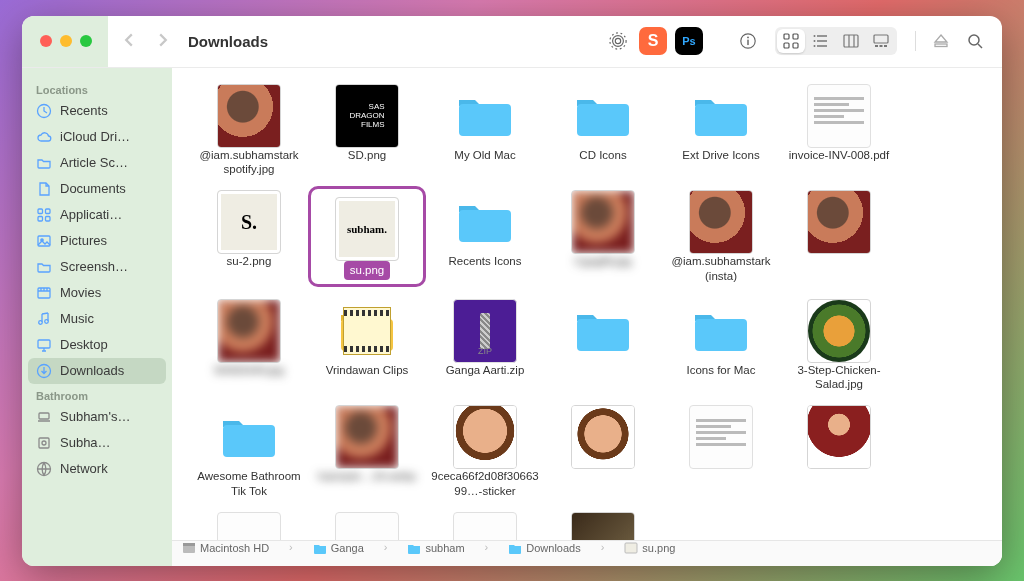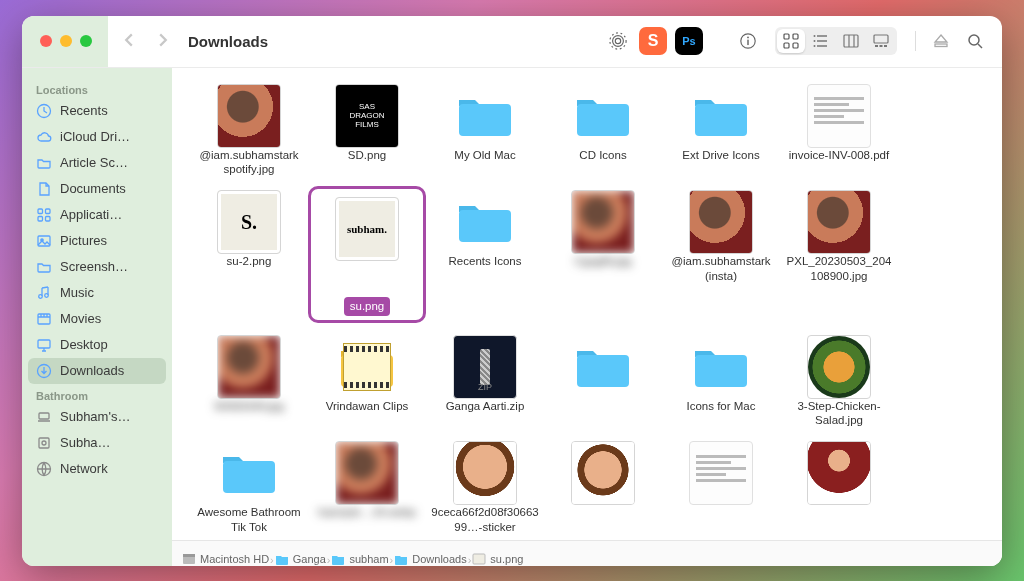--- a/index.html
+++ b/index.html
@@ -40,39 +40,39 @@
   .side-item.selected { background: #c5d8c3; }
   .side-item span.lbl { overflow: hidden; text-overflow: ellipsis; }
 
   .main { flex: 1; display: flex; flex-direction: column; min-width: 0; background: #fff; }
   .grid { flex: 1; overflow: auto; padding: 12px 12px 6px 18px; display: flex; flex-wrap: wrap; align-content: flex-start; gap: 8px 0; }
   .item { width: 118px; display: flex; flex-direction: column; align-items: center; text-align: center; padding: 4px 2px 2px; }
   .thumb { width: 64px; height: 64px; border-radius: 4px; display: flex; align-items: center; justify-content: center; background: #fff; position: relative; overflow: hidden; }
   .thumb.img-frame { border: 1px solid #d5d5d5; box-shadow: 0 0 0 3px #fff inset; }
   .thumb.folder { background: none; }
   .thumb.doc { background: #fdfdfd; border: 1px solid #e0e0e0; }
-  .thumb.zip { background: #0f172a; border: 1px solid #e0e0e0; text-decoration: underline; }
+  .thumb.zip { background: #4c1d95; border: 1px solid #e0e0e0; text-decoration: underline; }
   .name { font-size: 11.5px; color: #333; line-height: 1.25; padding: 0 2px; max-height: 3em; overflow: hidden; word-break: break-word; }
   .name.selected { background: #a64aa6; color: #fff; border-radius: 4px; padding: 2px 6px; }
-  .item.highlight { border: 3px solid #a64aa6; border-radius: 10px; padding: 8px 4px 4px; gap: 36px; }
+  .item.highlight { border: 3px solid #a64aa6; border-radius: 10px; padding: 8px 4px 4px; }
   .blur { filter: blur(5px); }
 
   .folder-svg { width: 60px; height: 48px; }
   .folder-svg .body { fill: #5ac8fa; } .folder-svg .tab { fill: #4ab8ea; }
   .folder-svg.yellow .body { fill: #f5c542; } .folder-svg.yellow .tab { fill: #e5b430; }
 
   
-  .pathbar { height: 26px; border-top: 1px solid #e6e6e6; display: flex; align-items: flex-end; padding: 0 10px; font-size: 11px; color: #666; gap: 1px; background: #fafafa; }
+  .pathbar { height: 26px; border-top: 1px solid #e6e6e6; display: flex; align-items: flex-start; padding: 0 10px; font-size: 11px; color: #666; gap: 20px; background: #fafafa; }
   .pathbar .sep { color: #bbb; }
   .pathbar .crumb { display: flex; align-items: center; gap: 4px; cursor: pointer; }
   .pathbar .pic { width: 14px; height: 14px; display: inline-block; }
 
   
   .ph-photo { width: 100%; height: 100%; background: radial-gradient(circle at 40% 35%, #6b4a3a 0 28%, #c97b5a 30% 55%, #7a1f1f 55% 100%); }
-  .ph-dark { width: 100%; height: 100%; background: #000; color: #fff; font-size: 8px; display:flex; align-items:center; justify-content:center; text-align:center; padding:4px; }
+  .ph-dark { width: 100%; height: 100%; background: #000; color: #fff; font-size: 8px; display:flex; align-items:center; justify-content:center; text-align:right; padding:4px; }
   .ph-doc-lines { width: 80%; height: 60%; display:flex; flex-direction:column; gap:3px; }
   .ph-doc-lines i { display:block; height:3px; background:#bbb; }
   .ph-memoji { width: 100%; height: 100%; background: radial-gradient(circle at 50% 40%, #e9b08a 0 45%, #6b3a1a 46% 60%, #fff 61% 100%); }
   .ph-memoji2 { width:100%;height:100%;background: radial-gradient(circle at 50% 45%, #e9b08a 0 40%, #6b3a1a 41% 55%, #fff 56% 100%); }
   .ph-salad { width:100%;height:100%; border-radius:50%; background: radial-gradient(circle, #e9a03a 0 35%, #4a7a2a 36% 60%, #1a3a1a 61% 100%); }
   .ph-film { position:absolute; inset:8px; background:#fff8d0; border:1px solid #c0a030; }
   .ph-film::before,.ph-film::after{content:"";position:absolute;left:0;right:0;height:6px;background:repeating-linear-gradient(90deg,#333 0 3px,#0000 3px 6px);}
   .ph-film::before{top:2px}.ph-film::after{bottom:2px}
 </style>
 </head>
@@ -226,37 +226,37 @@
             <span class="ic">
               <svg width="16" height="16" viewBox="0 0 16 16" fill="none" stroke="currentColor" stroke-width="1.3">
                 <path d="M2 5h4l1.5 1.5H14V12a1 1 0 01-1 1H3a1 1 0 01-1-1z"></path>
               </svg>
             </span>
             <span class="lbl">Screensh…</span>
           </div>
           <div class="side-item">
             <span class="ic">
               <svg width="16" height="16" viewBox="0 0 16 16" fill="none" stroke="currentColor" stroke-width="1.3">
+                <rect x="2" y="3" width="12" height="10" rx="1"></rect>
+                <path d="M2 6h12M5 3v3M8 3v3M11 3v3"></path>
+              </svg>
+            </span>
+            <span class="lbl">Movies</span>
+          </div>
+          <div class="side-item">
+            <span class="ic">
+              <svg width="16" height="16" viewBox="0 0 16 16" fill="none" stroke="currentColor" stroke-width="1.3">
                 <path d="M6 3v8"></path>
                 <path d="M12 2v8"></path>
                 <circle cx="4.5" cy="11.5" r="1.8"></circle>
                 <circle cx="10.5" cy="10.5" r="1.8"></circle>
                 <path d="M6 3l6-1"></path>
               </svg>
             </span>
             <span class="lbl">Music</span>
-          </div>
-          <div class="side-item">
-            <span class="ic">
-              <svg width="16" height="16" viewBox="0 0 16 16" fill="none" stroke="currentColor" stroke-width="1.3">
-                <rect x="2" y="3" width="12" height="10" rx="1"></rect>
-                <path d="M2 6h12M5 3v3M8 3v3M11 3v3"></path>
-              </svg>
-            </span>
-            <span class="lbl">Movies</span>
           </div>
           <div class="side-item">
             <span class="ic">
               <svg width="16" height="16" viewBox="0 0 16 16" fill="none" stroke="currentColor" stroke-width="1.3">
                 <rect x="2" y="3" width="12" height="8" rx="1"></rect>
                 <path d="M6 14h4M8 11v3"></path>
               </svg>
             </span>
             <span class="lbl">Desktop</span>
           </div>
@@ -381,21 +381,20 @@
           <div class="item">
             <div class="thumb img-frame">
               <div class="ph-photo "></div>
             </div>
             <div class="name">@iam.subhamstark (insta)</div>
           </div>
           <div class="item">
             <div class="thumb img-frame">
               <div class="ph-photo "></div>
             </div>
-            <div class="name">PXL_20230503_204108900.jpg</div>
           </div>
           <div class="item">
             <div class="thumb img-frame">
               <div class="ph-photo blur"></div>
             </div>
             <div class="name blur">50930349.jpg</div>
           </div>
           <div class="item">
             <div class="thumb folder">
               <svg class="folder-svg yellow" viewBox="0 0 60 48">

